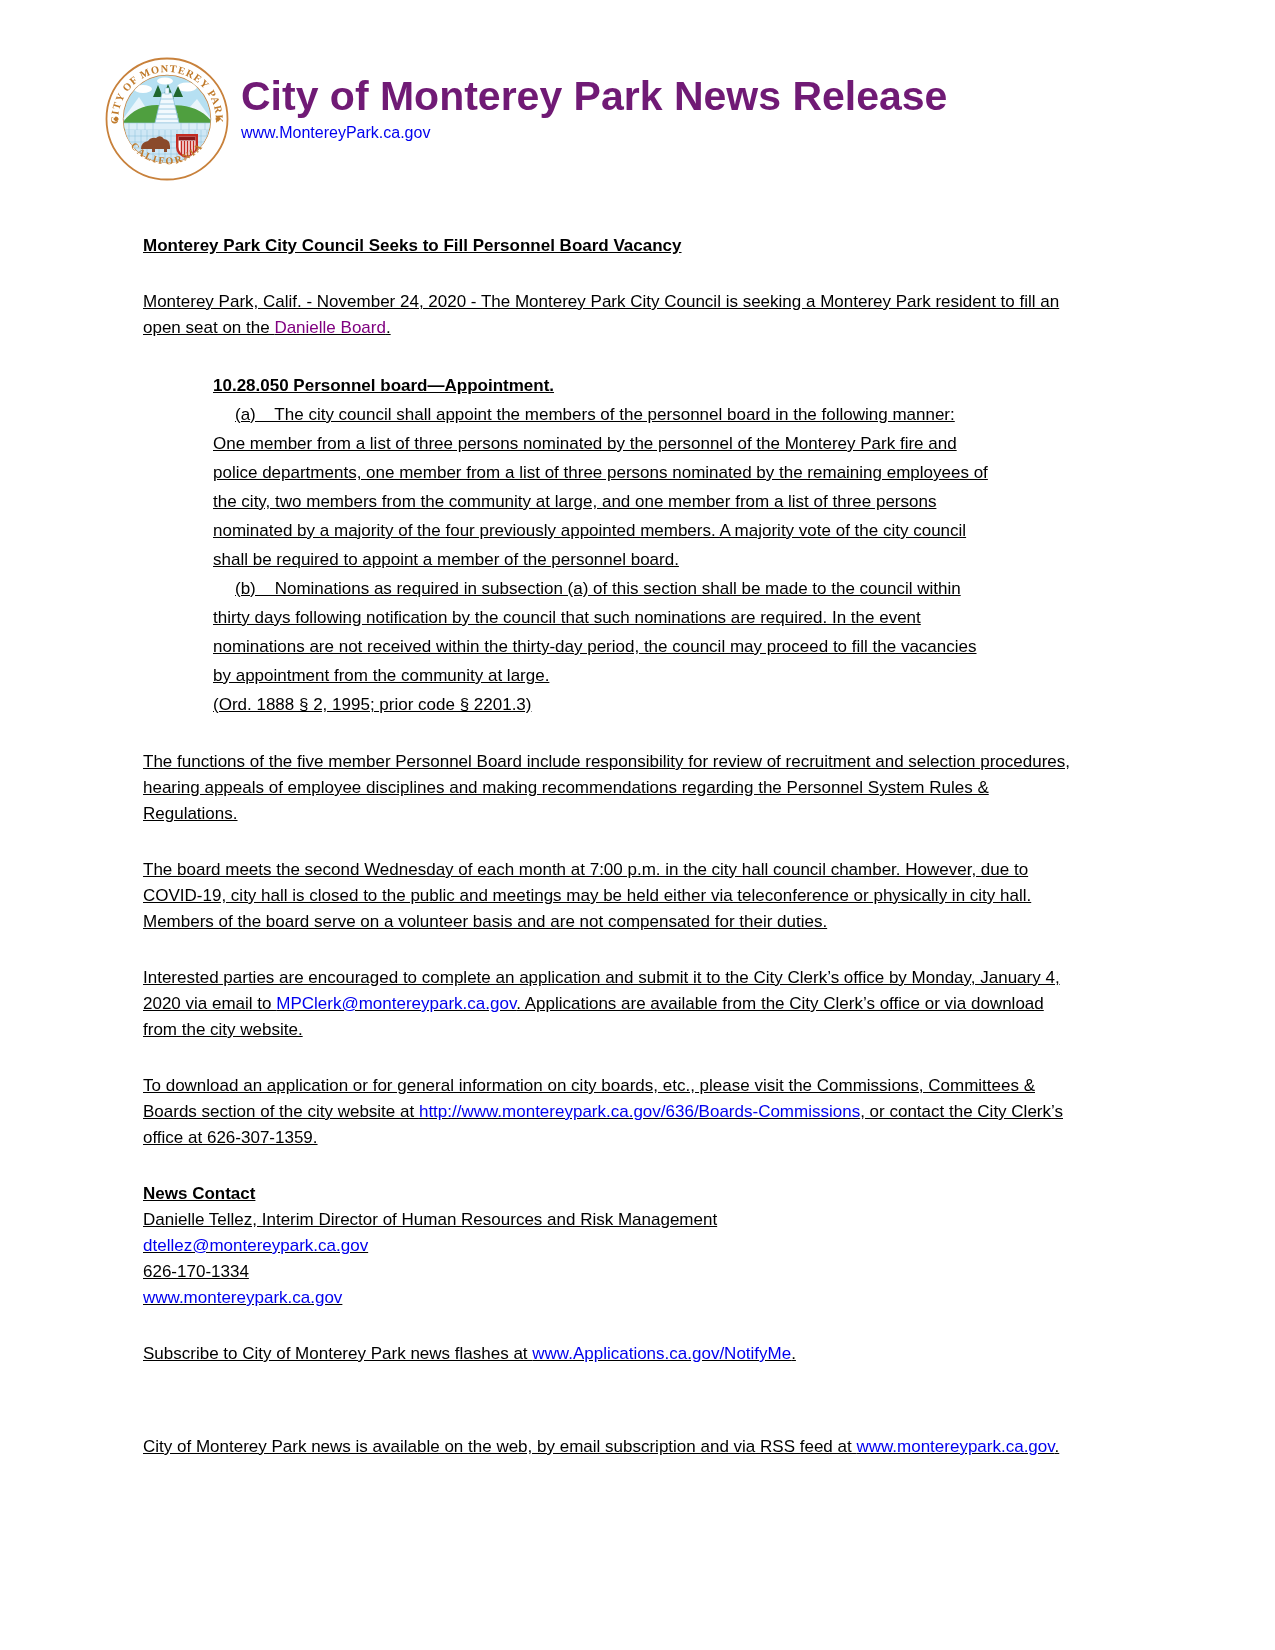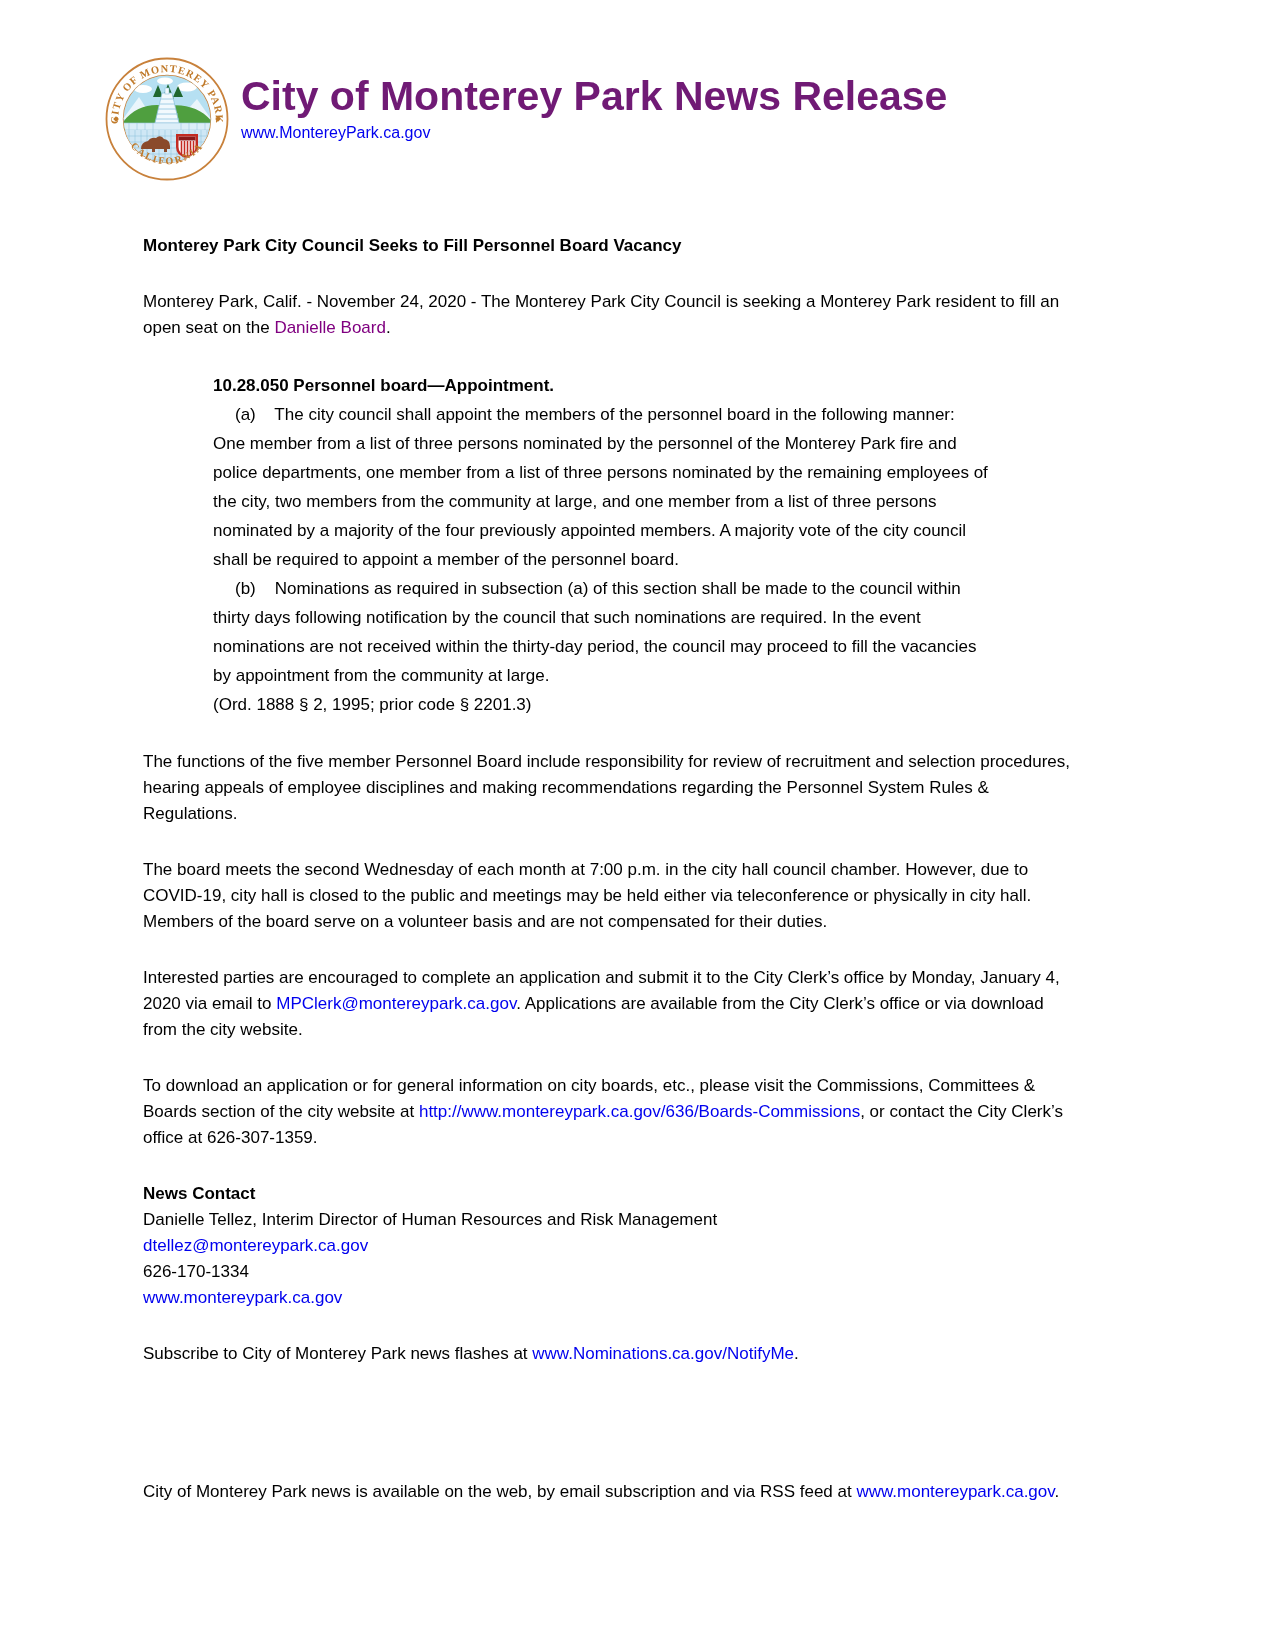--- a/index.html
+++ b/index.html
@@ -38,30 +38,31 @@
     line-height: 18px;
   }
   
   .content {
     position: absolute;
     left: 143px;
     top: 233px;
     width: 935px;
     font-size: 17px;
     line-height: 26px;
+    text-decoration: underline;
   }
   .block { margin: 0 0 30px 0; }
   .headline { font-weight: bold; }
   .blockquote {
     margin-left: 70px;
     width: 775px;
     line-height: 29px;
   }
   .bq-indent { text-indent: 22px; }
-  .footer { margin-top: 112px; }
+  .footer { margin-top: 67px; }
   .b { font-weight: bold; }
   a.lnk { color: var(--link-color, #0000ee); text-decoration: none; cursor: pointer; }
   a.lnk.visited { color: var(--visited-color, #800080); }
 </style>
 </head>
 <body>
 
 <div class="page">
 
   <header class="masthead">
@@ -147,17 +148,17 @@
       <div class="block para"><span>The board meets the second Wednesday of each month at 7:00 p.m. in the city hall council chamber. However, due to COVID-19, city hall is closed to the public and meetings may be held either via teleconference or physically in city hall. Members of the board serve on a volunteer basis and are not compensated for their duties.</span></div>
       <div class="block para"><span>Interested parties are encouraged to complete an application and submit it to the City Clerk’s office by Monday, January 4, 2020 via email to </span><a href="#" class="lnk">MPClerk@montereypark.ca.gov</a><span>. Applications are available from the City Clerk’s office or via download from the city website.</span></div>
       <div class="block para"><span>To download an application or for general information on city boards, etc., please visit the Commissions, Committees &amp; Boards section of the city website at </span><a href="#" class="lnk">http://www.montereypark.ca.gov/636/Boards-Commissions</a><span>, or contact the City Clerk’s office at 626-307-1359.</span></div>
       <div class="block contact">
         <div class="line"><span class="b">News Contact</span></div>
         <div class="line"><span>Danielle Tellez, Interim Director of Human Resources and Risk Management</span></div>
         <div class="line"><a href="#" class="lnk">dtellez@montereypark.ca.gov</a></div>
         <div class="line"><span>626-170-1334</span></div>
         <div class="line"><a href="#" class="lnk">www.montereypark.ca.gov</a></div>
       </div>
-      <div class="block para"><span>Subscribe to City of Monterey Park news flashes at </span><a href="#" class="lnk">www.Nominations.ca.gov/NotifyMe</a><span>.</span></div>
+      <div class="block para"><span>Subscribe to City of Monterey Park news flashes at </span><a href="#" class="lnk">www.Applications.ca.gov/NotifyMe</a><span>.</span></div>
       <div class="block footer"><span>City of Monterey Park news is available on the web, by email subscription and via RSS feed at </span><a href="#" class="lnk">www.montereypark.ca.gov</a><span>.</span></div>
     </main>
 
 </div>
 
 </body></html>

